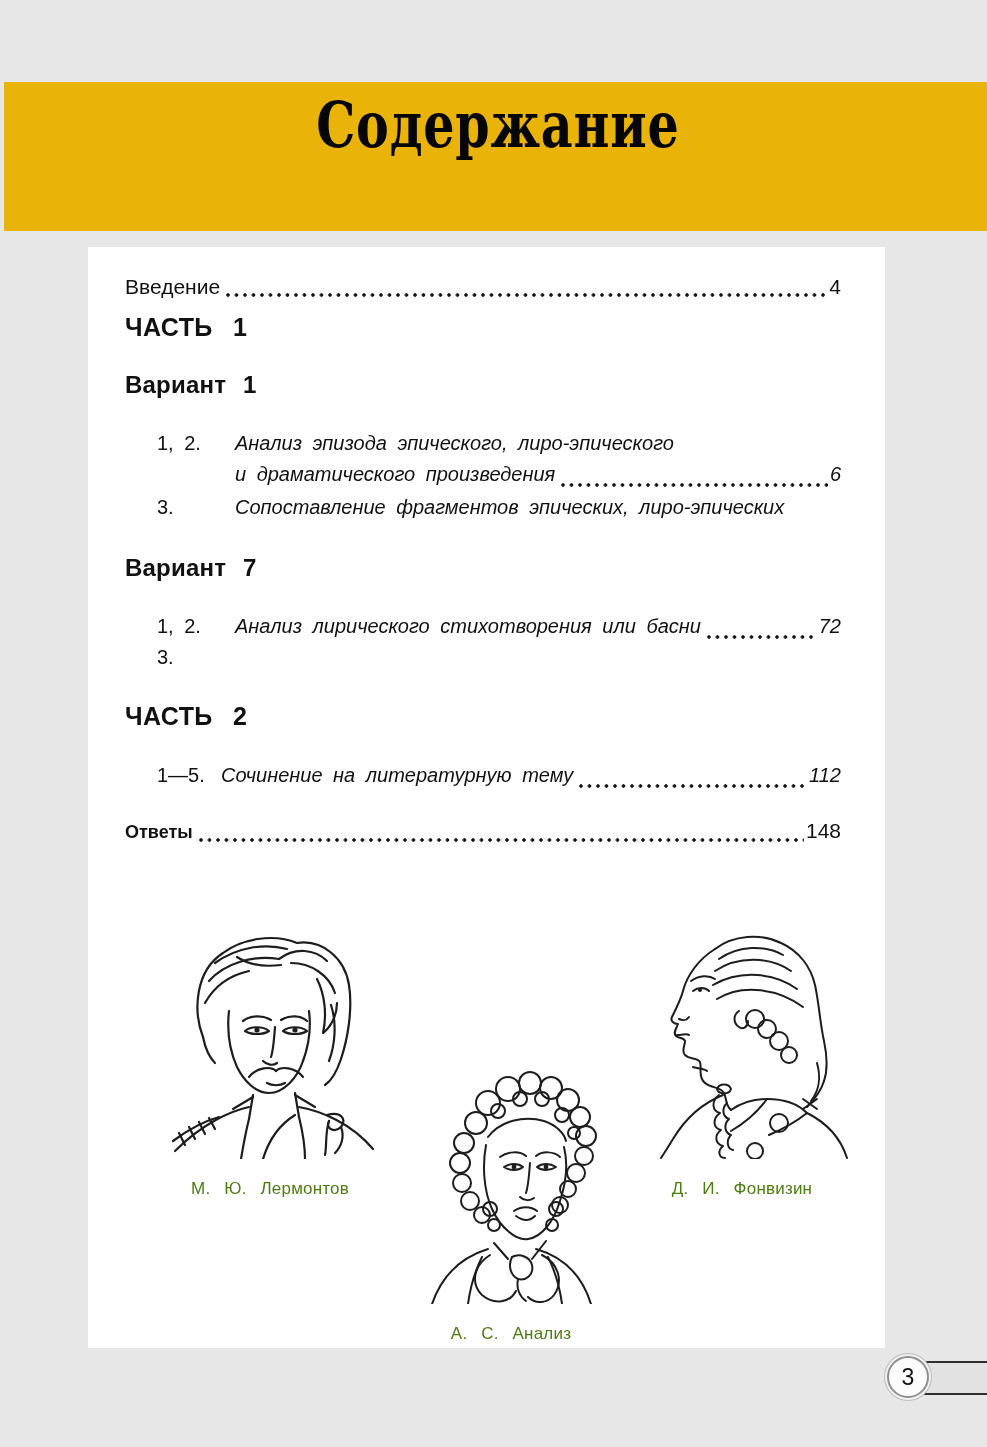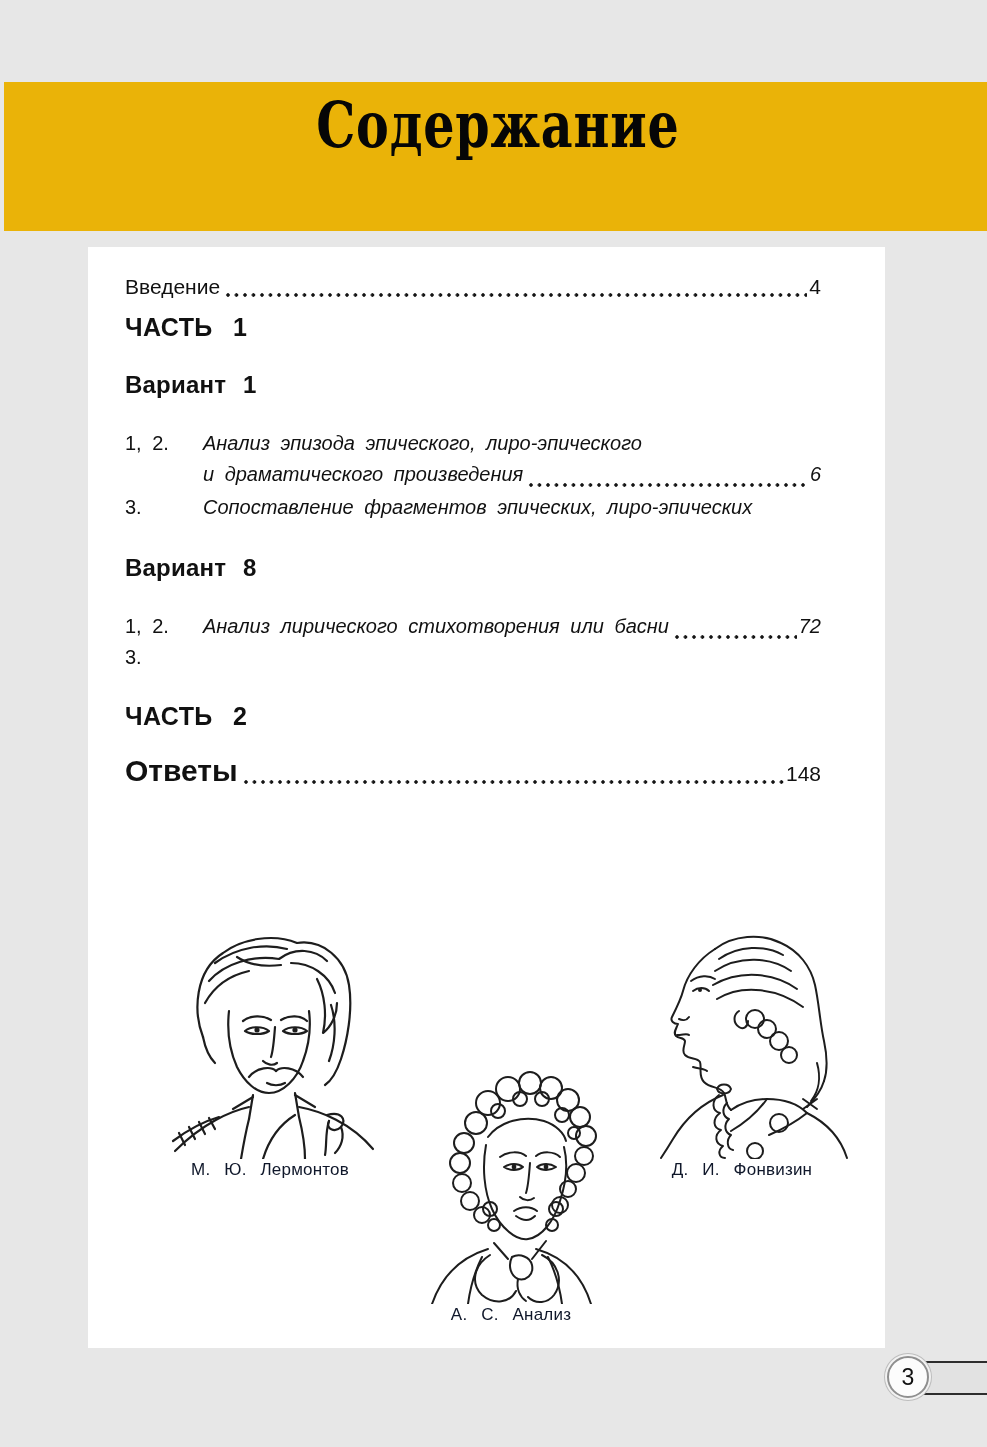--- a/index.html
+++ b/index.html
@@ -16,63 +16,63 @@
   }
   .page-title {
     margin:0; font-family:"DejaVu Serif", serif; font-weight:bold;
     font-size:63px; letter-spacing:1px; color:#060606;
     transform:translateY(6px) scaleX(0.78); white-space:nowrap;
   }
 
   
   .content-panel {
     position:absolute; left:88px; top:247px; width:797px; height:1101px;
-    background:#ffffff; box-sizing:border-box; padding:0 64px 0 37px;
+    background:#ffffff; box-sizing:border-box; padding:0 44px 0 37px;
   }
 
   .toc { font-size:20px; }
   .toc-row { display:flex; align-items:baseline; line-height:26px; }
   .row-intro { margin-top:27px; font-size:21px; }
   .row-otvety { margin-top:27px; font-size:21px; }
-  .row-otvety .toc-label { font-weight:bold; font-size:30px; }
+  .row-otvety .toc-label { font-weight:bold; font-size:18px; }
 
   .part-heading {
     margin:0; font-size:25px; font-weight:bold; line-height:30px;
     letter-spacing:0.4px; word-spacing:13px;
   }
   .variant-heading {
     margin:0; font-size:24px; font-weight:bold; line-height:29px;
     letter-spacing:0.2px; word-spacing:10px;
   }
   .mt27 { margin-top:12px; } .mt28 { margin-top:28px; }
   .mt29 { margin-top:29px; } .mt30 { margin-top:30px; }
   .mt2  { margin-top:2px;  } .mt0  { margin-top:0;  }
 
-  .toc-entry { display:flex; line-height:31px; }
+  .toc-entry { display:flex; line-height:31px;margin-left:32px; }
   .toc-entry .entry-body { flex:1 1 auto; word-spacing:5px;font-style:italic; }
   .toc-num { flex:0 0 auto; width:78px; word-spacing:5px; }
   .toc-num.num-narrow { width:64px; }
   .entry-line { white-space:nowrap; }
   .entry-last { display:flex; align-items:flex-start; }
   .entry-last > span:first-child { flex:0 0 auto; }
 
   .dots {
     flex:1 1 12px; min-width:12px; align-self:stretch;
     margin:0 2px 0 5px;
     background-image:radial-gradient(circle at 3px calc(100% - 5px), #141414 1.5px, rgba(0,0,0,0) 2px);
     background-size:8.5px 100%; background-repeat:repeat-x;
   }
   .toc-page { flex:0 0 auto; }
 
   
   .portrait { position:absolute; text-align:center; }
   .portrait svg { display:block; margin:0 auto; }
   .portrait-caption {
-    margin-top:1px; font-size:17px; letter-spacing:0.2px; word-spacing:9px;
-    color:#0f172a; white-space:nowrap;
+    margin-top:20px; font-size:17px; letter-spacing:0.2px; word-spacing:9px;
+    color:#4d7c0f; white-space:nowrap;
   }
   #portrait-lermontov { left:52px;  top:672px; width:260px; }
   #portrait-pushkin   { left:328px; top:812px; width:190px; }
   #portrait-fonvizin  { left:534px; top:676px; width:240px; }
 
   
   .footer-strip {
     position:absolute; left:918px; top:1363px; width:69px; height:30px;
     background:#e2e2e2; z-index:1;
   }
@@ -121,39 +121,49 @@
         </div>
       </div>
 
       <div class="toc-entry mt2">
         <span class="toc-num">3.</span>
         <div class="entry-body">
           <div class="entry-line">Сопоставление фрагментов эпических, лиро-эпических</div>
         </div>
       </div>
 
-      <h3 class="variant-heading mt30">Вариант 8</h3>
+      <h3 class="variant-heading mt30">Вариант 7</h3>
 
       <div class="toc-entry mt29">
         <span class="toc-num">1, 2.</span>
         <div class="entry-body">
           <div class="entry-last">
             <span>Анализ лирического стихотворения или басни</span>
             <span class="dots"></span>
             <span class="toc-page">72</span>
           </div>
         </div>
       </div>
 
       <div class="toc-entry mt0">
         <span class="toc-num">3.</span>
       </div>
 
       <h2 class="part-heading mt28">ЧАСТЬ 2</h2>
 
+      <div class="toc-entry mt29">
+        <span class="toc-num num-narrow">1—5.</span>
+        <div class="entry-body">
+          <div class="entry-last">
+            <span>Сочинение на литературную тему</span>
+            <span class="dots"></span>
+            <span class="toc-page">112</span>
+          </div>
+        </div>
+      </div>
 
       <div class="toc-row row-otvety">
         <span class="toc-label">Ответы</span>
         <span class="dots"></span>
         <span class="toc-page">148</span>
       </div>
     </div>
 
     <figure class="portrait" id="portrait-lermontov" style="margin:0">
       <svg width="250" height="240" viewBox="0 0 250 240" role="img">

